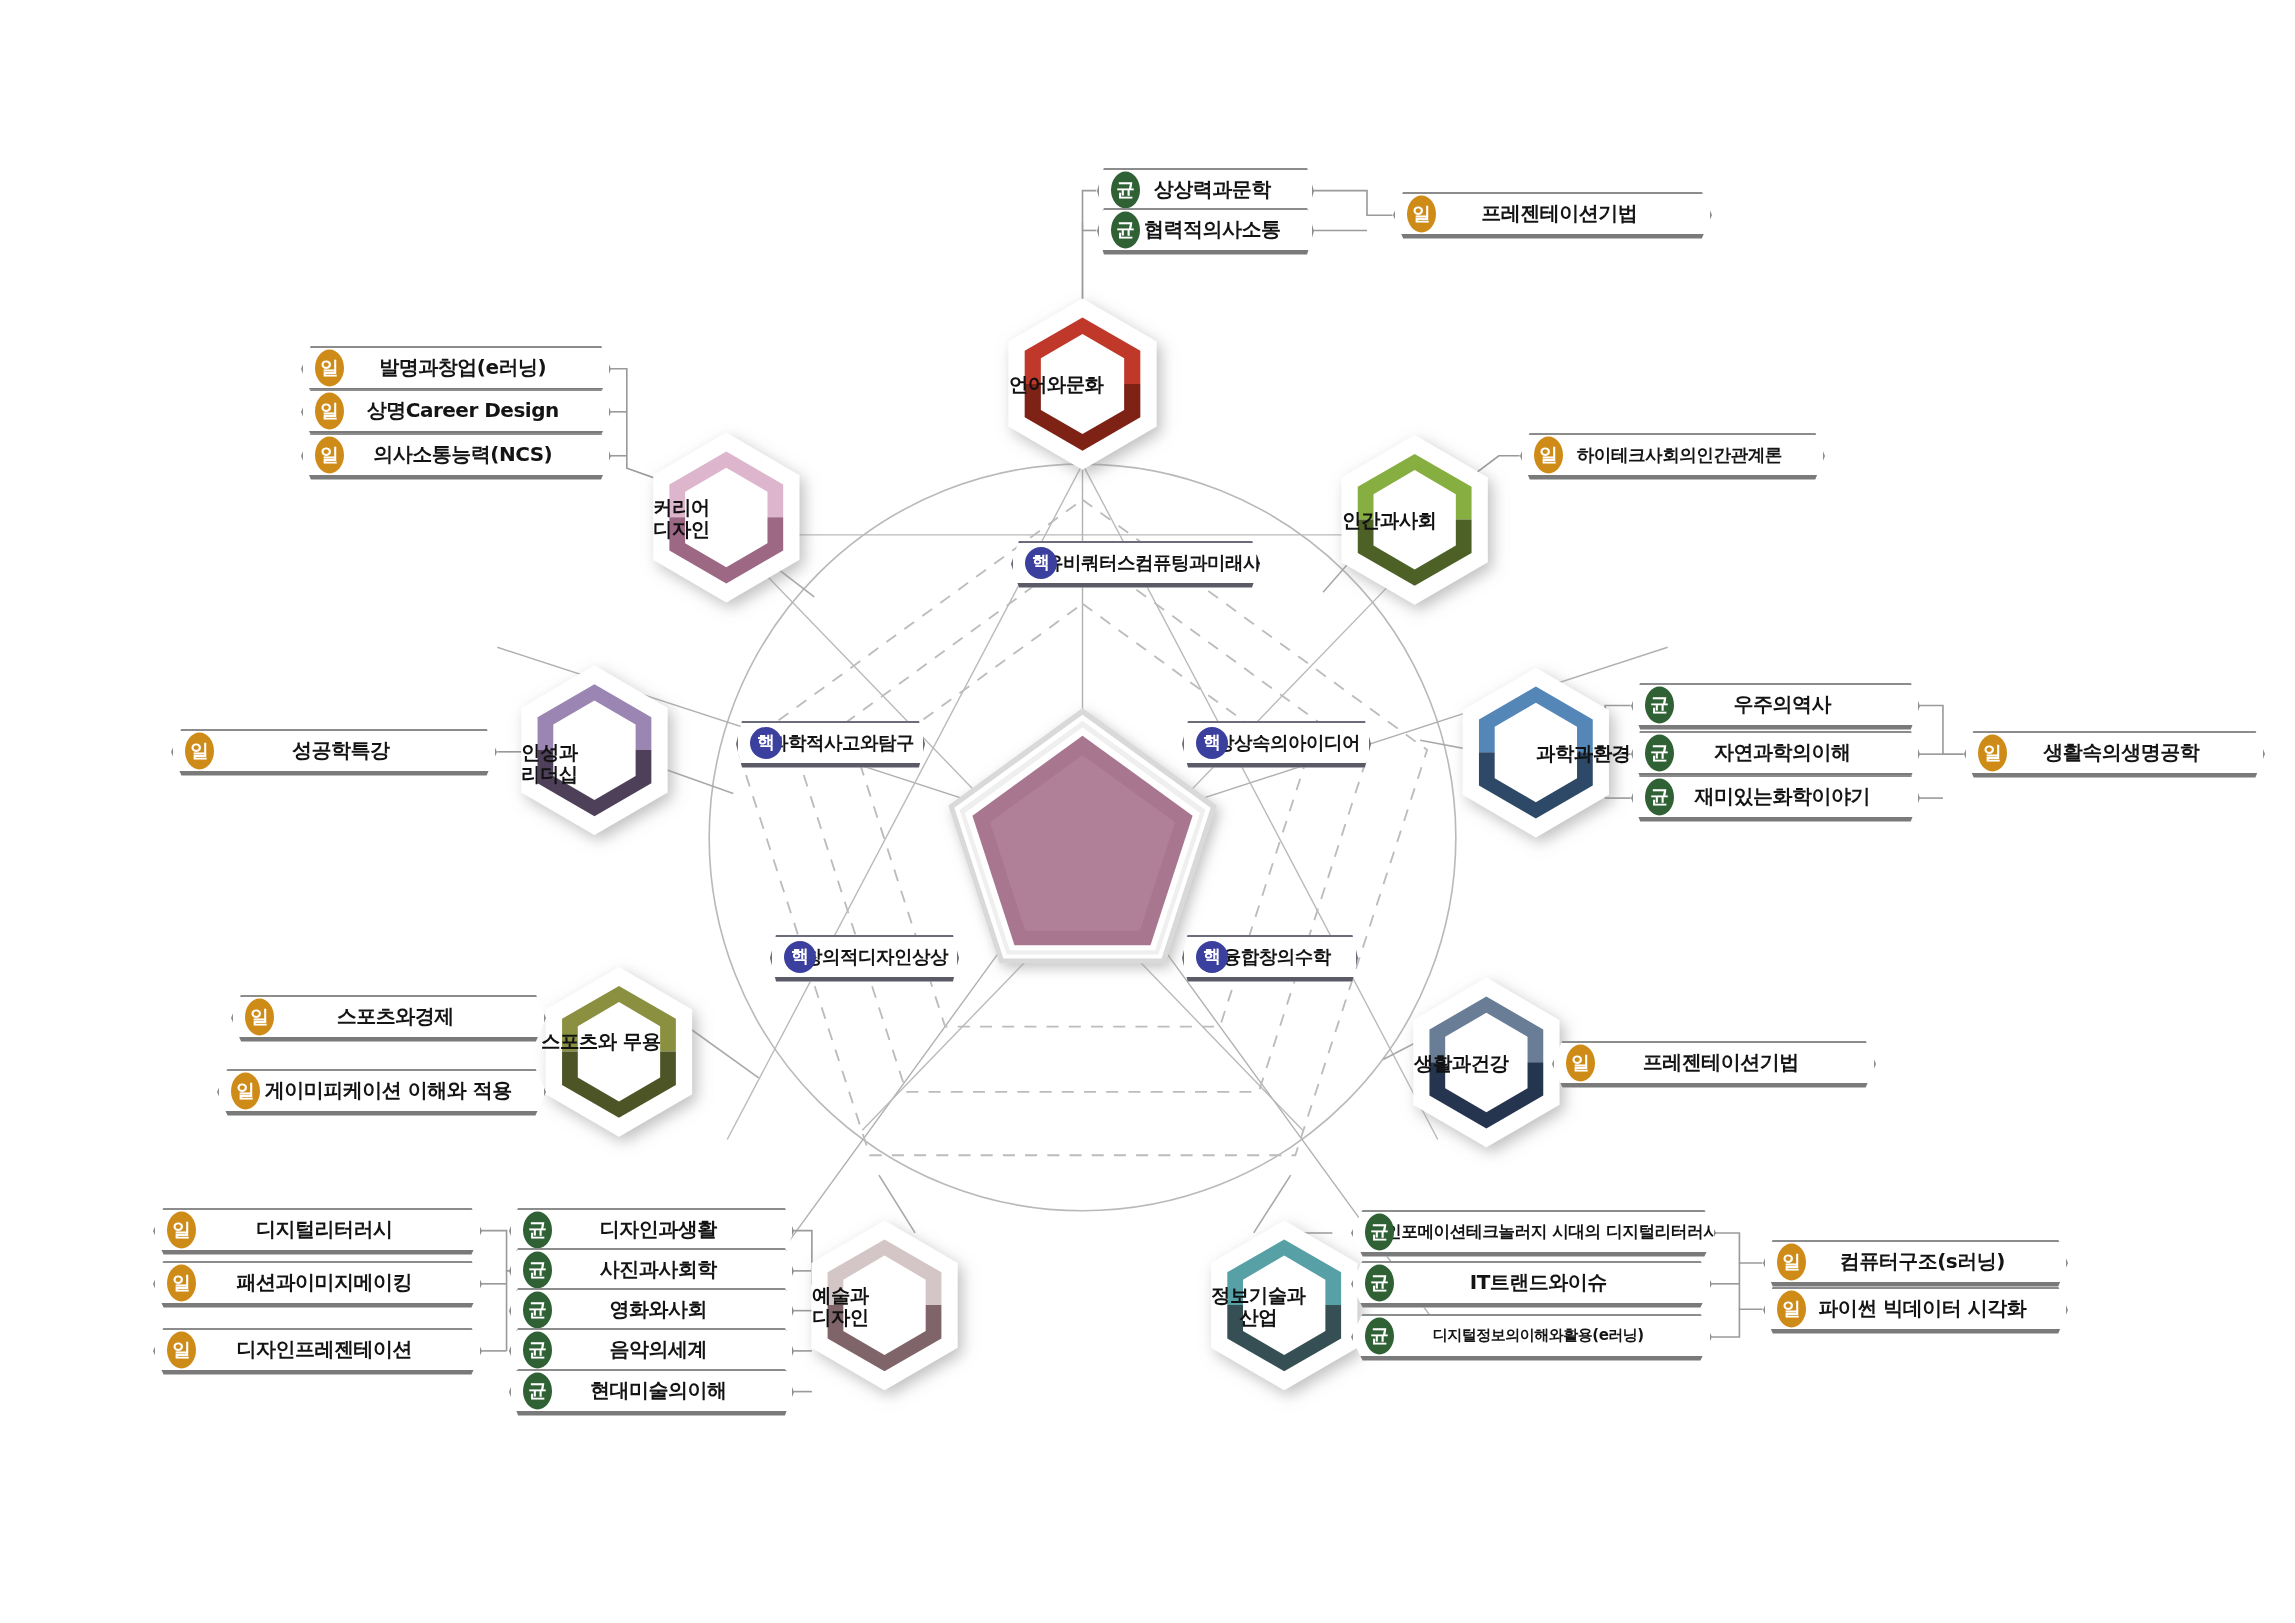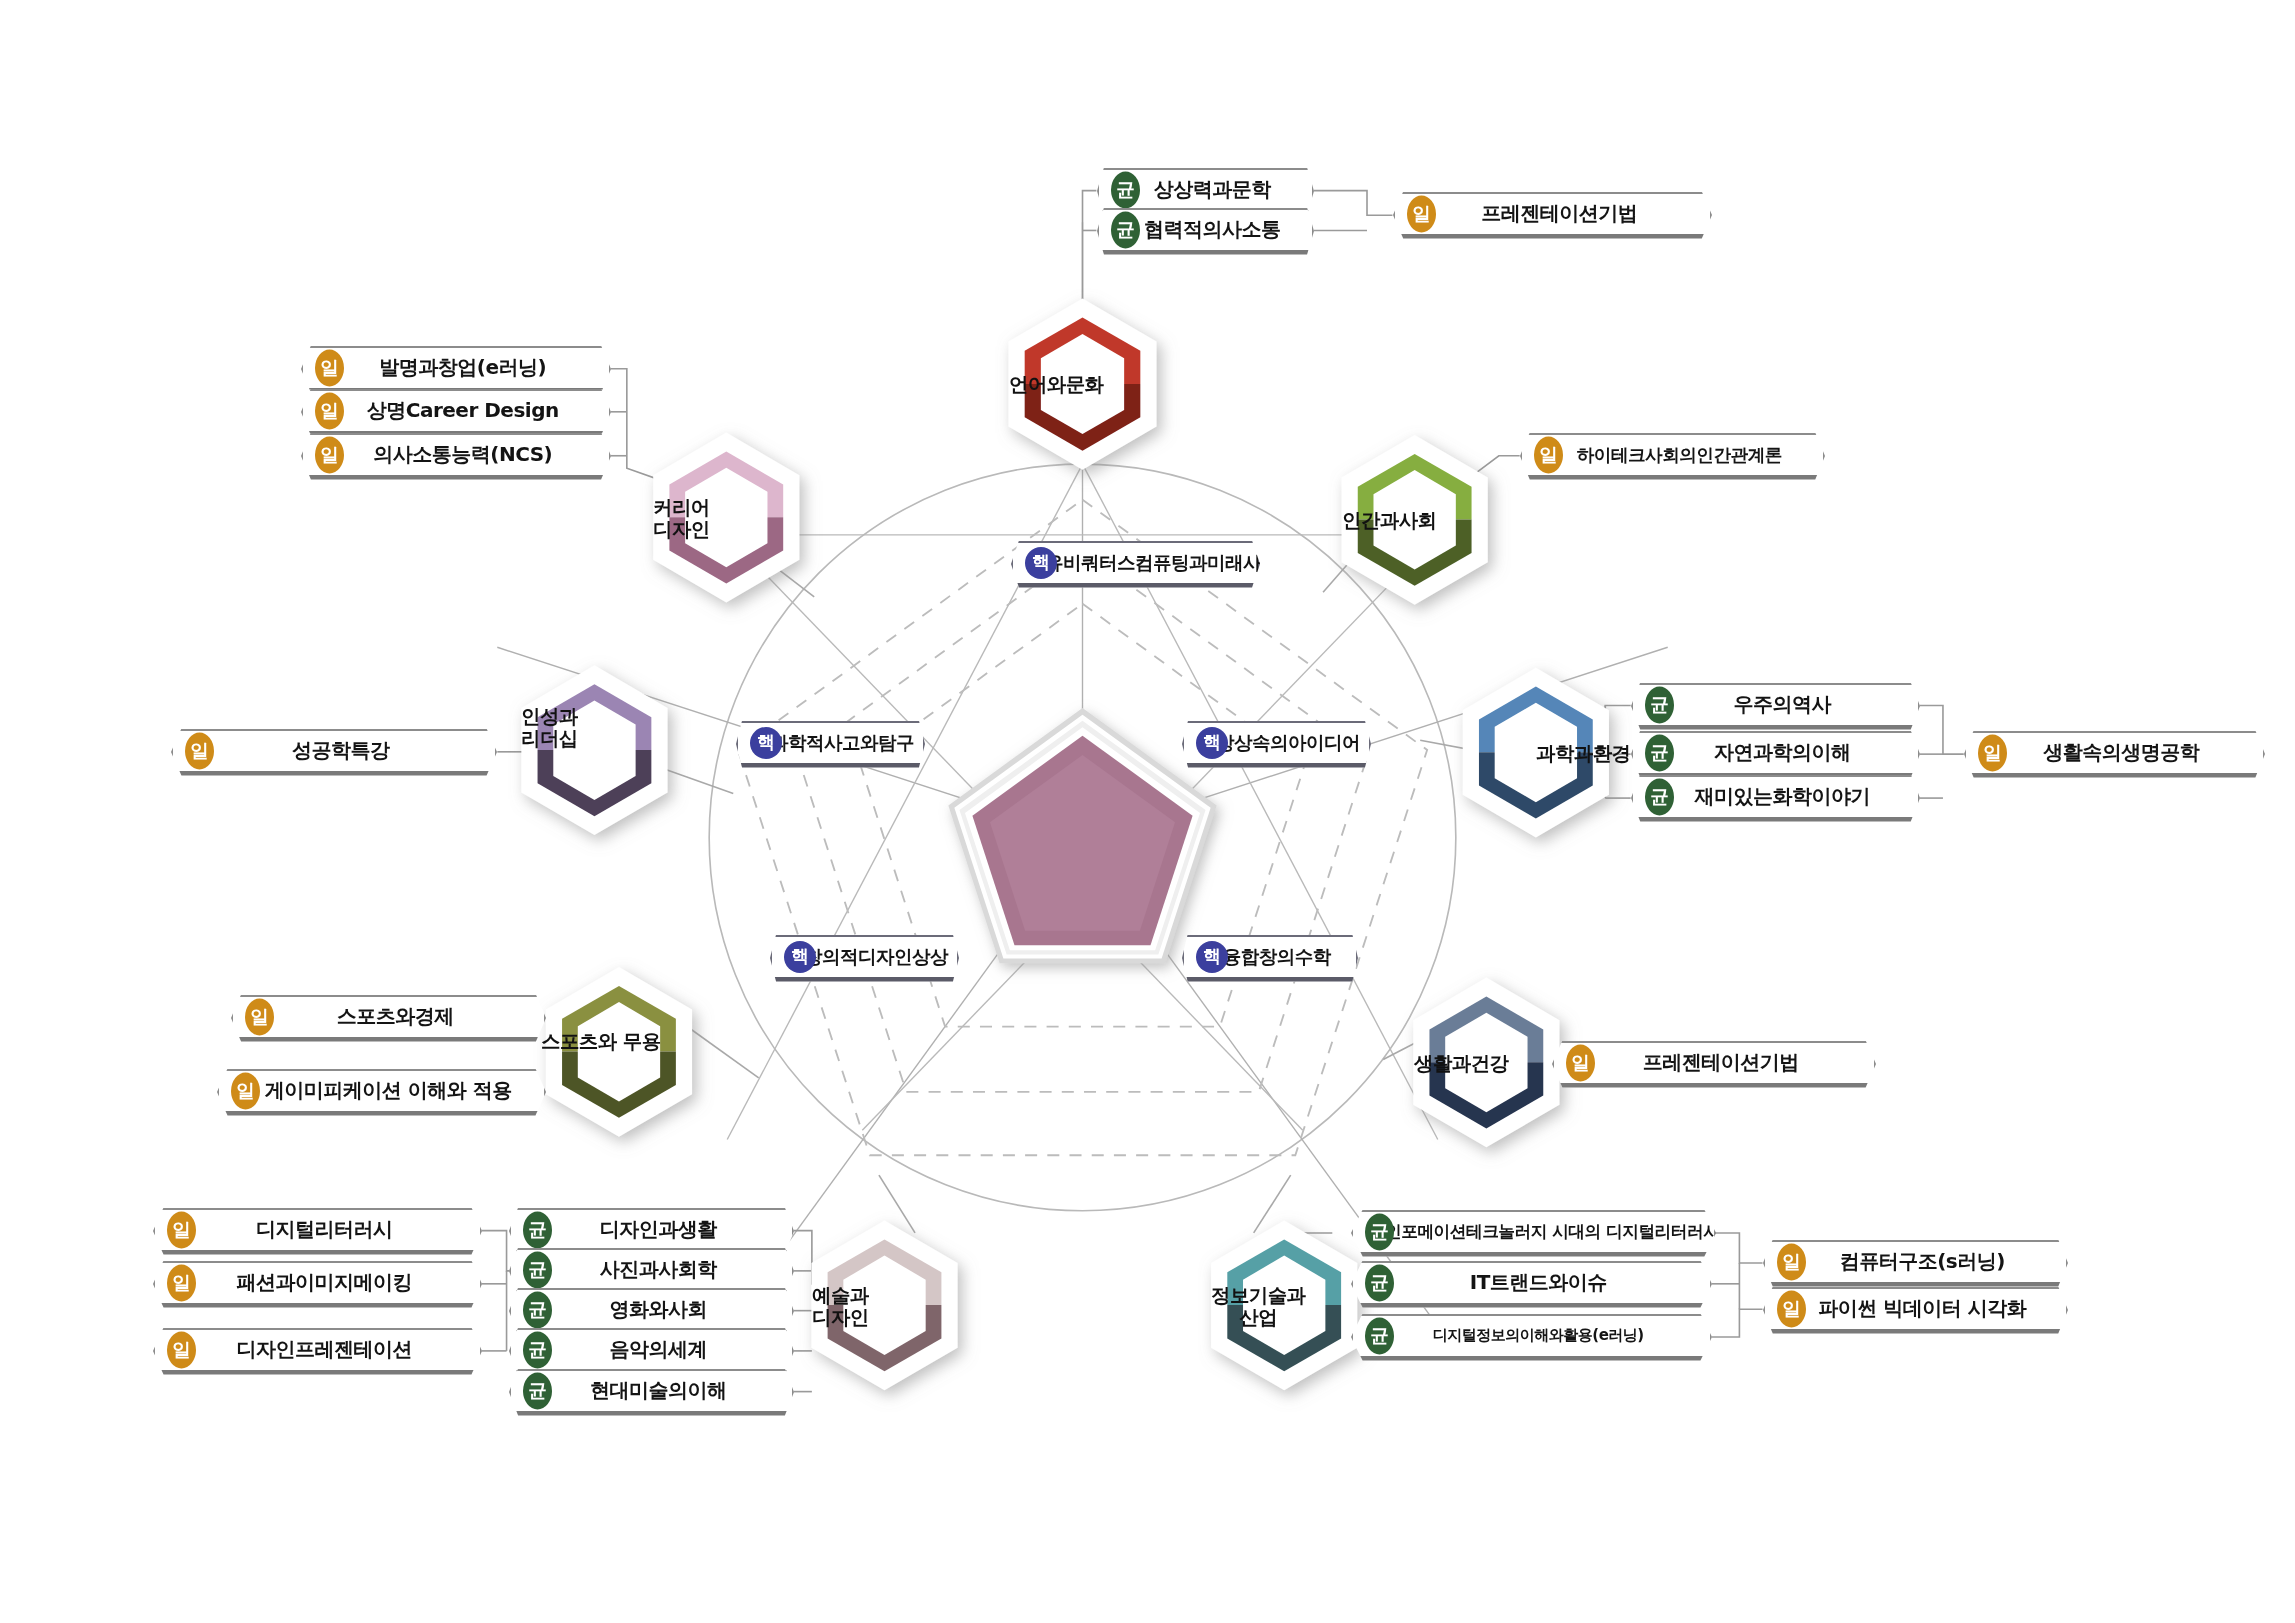--- a/index.html
+++ b/index.html
@@ -236,21 +236,21 @@
         <span>언어와문화</span>
       </div>
   </div>
 
   <div class="hex" style="left:653px;top:479px;width:146px;height:79px;">
     <div class="hexlabel">
         <span><span>커리어</span><br><span>디자인</span></span>
       </div>
   </div>
 
-  <div class="hex" style="left:521px;top:688px;width:146px;height:79px;">
+  <div class="hex" style="left:521px;top:724px;width:146px;height:79px;">
     <div class="hexlabel">
         <span><span>인성과</span><br><span>리더십</span></span>
       </div>
   </div>
 
   <div class="hex" style="left:541px;top:1002px;width:155px;height:79px;">
     <div class="hexlabel">
         <span>스포츠와 무용</span>
       </div>
   </div>

